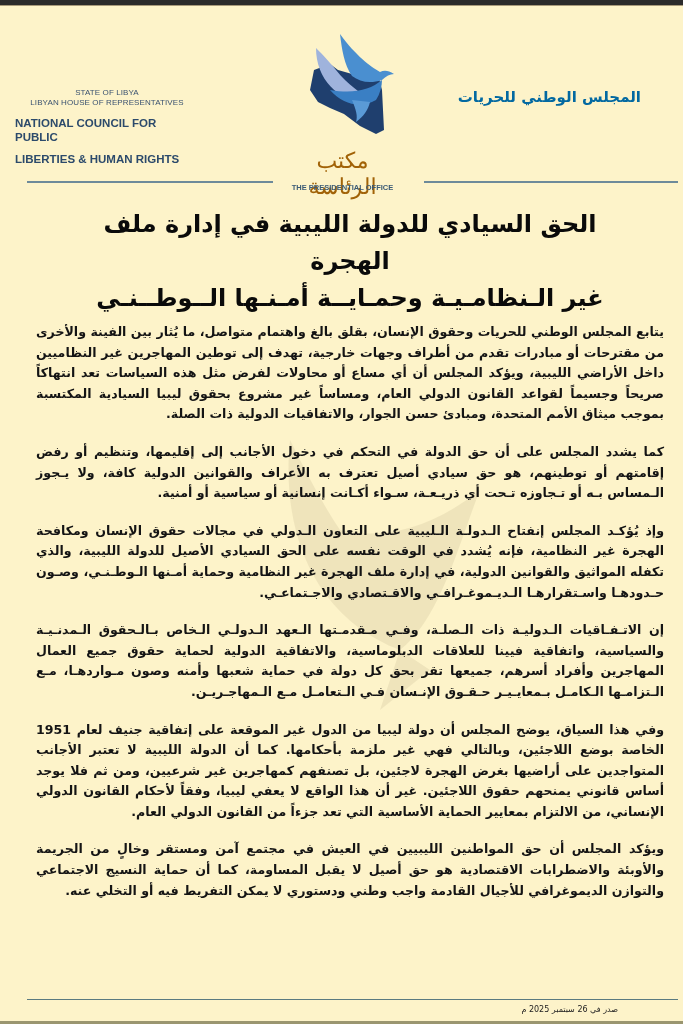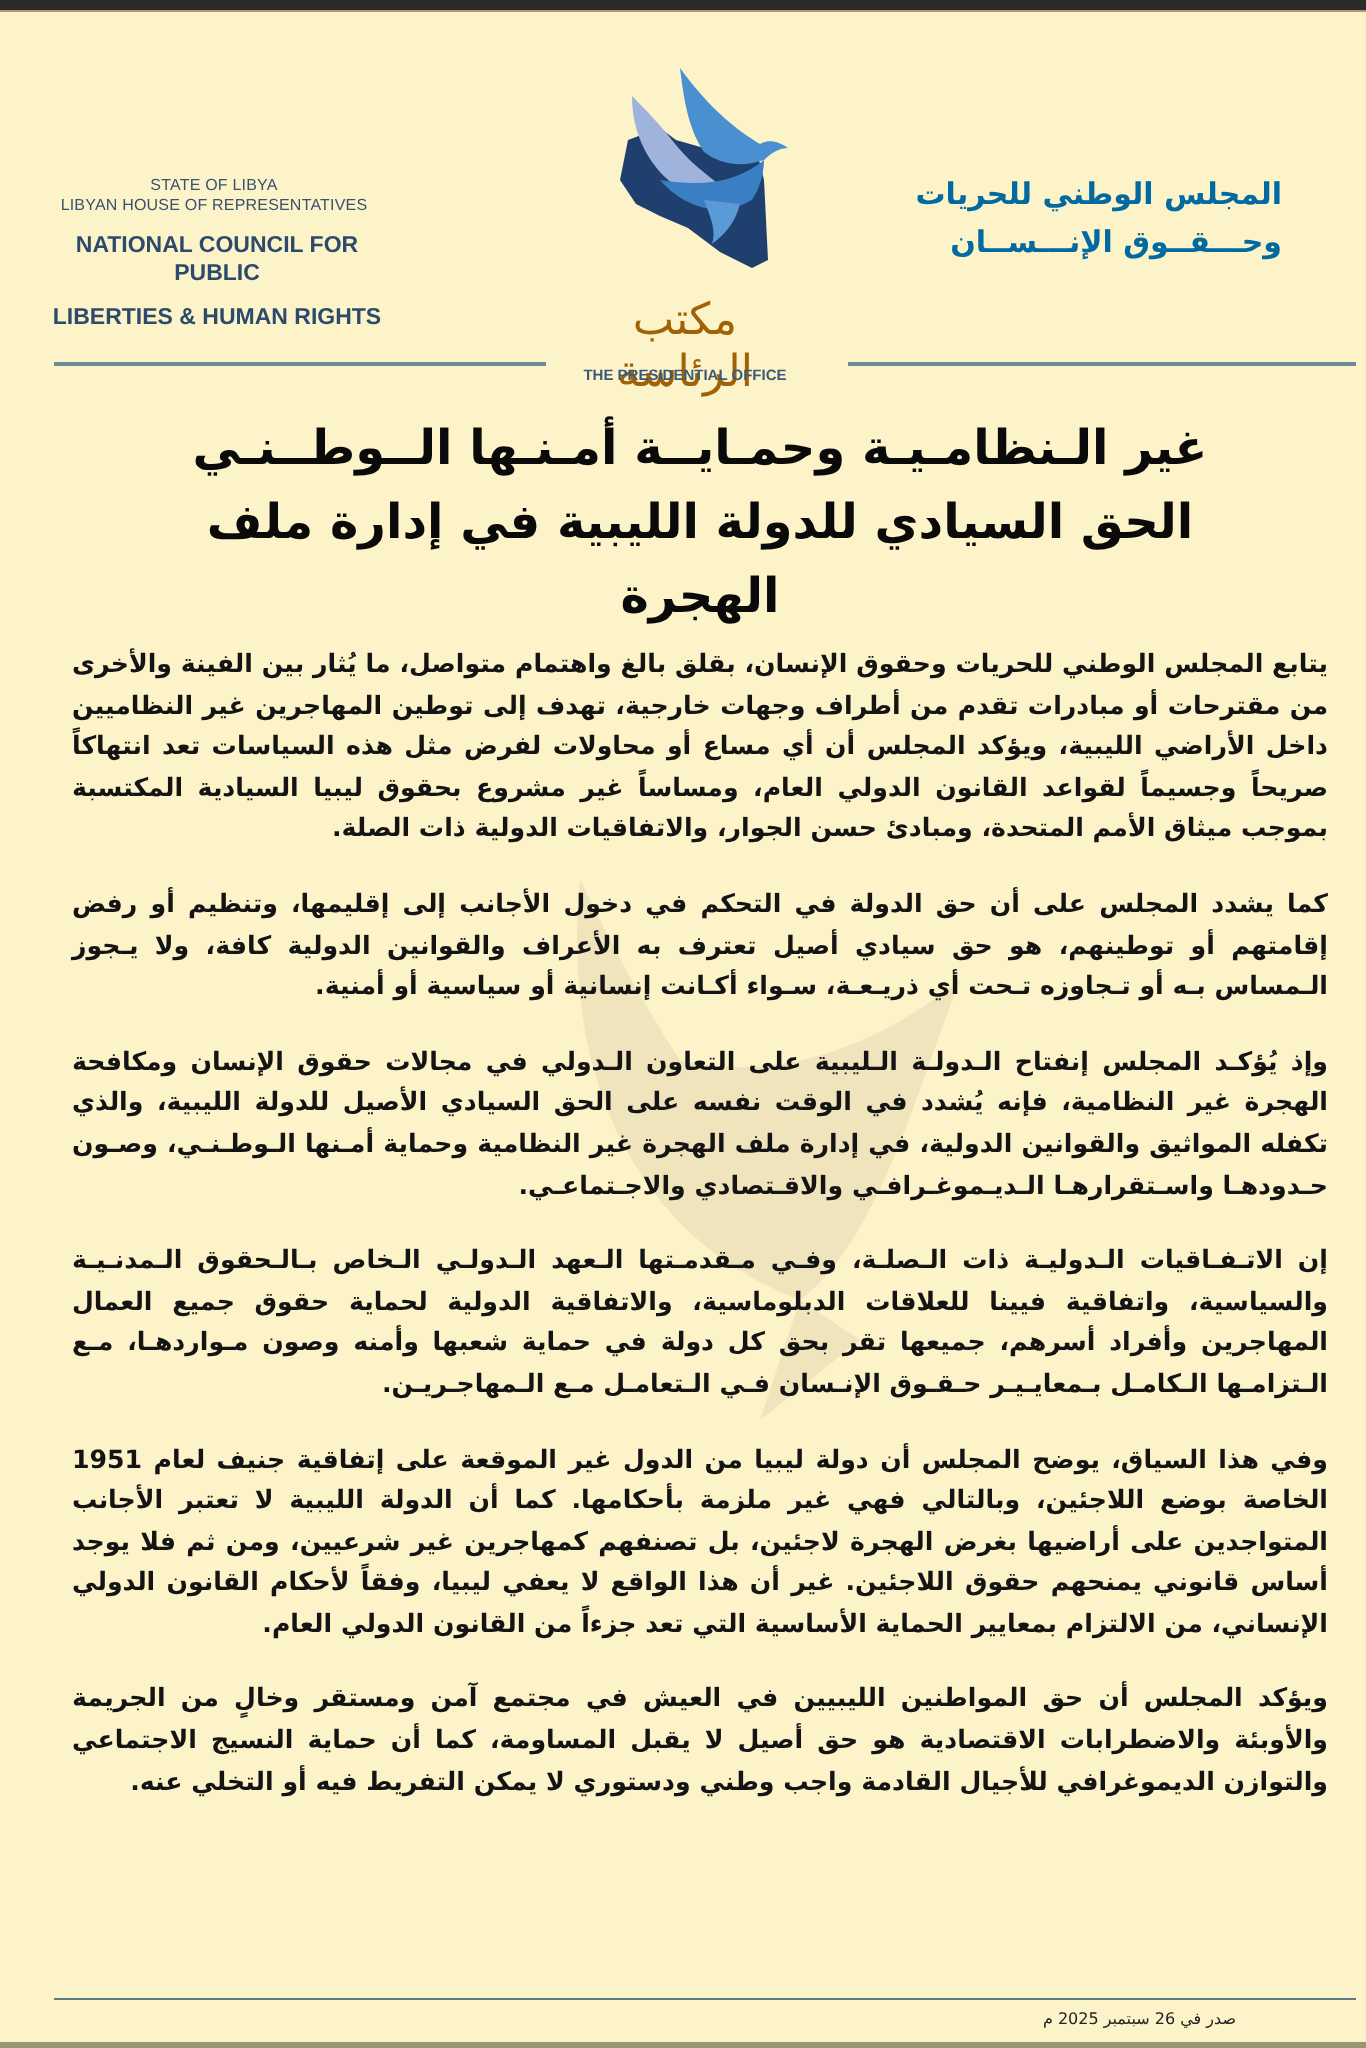--- a/index.html
+++ b/index.html
@@ -25,21 +25,21 @@
     
     .hdr-left {
       position: absolute; left: 12px; top: 88px; width: 190px; text-align: center;
       font-family: "Liberation Sans", sans-serif;
     }
     .hdr-left .small {
       font-size: 8px; color: #3a5270; line-height: 10px; letter-spacing: 0.1px;
     }
     .hdr-left .big {
       font-size: 11.5px; font-weight: bold; color: #2c4a6b; line-height: 14px; margin-top: 8px;
-      text-align: center; padding-left: 3px;
+      text-align: left; padding-left: 3px;
     }
     .hdr-right {
       position: absolute; right: 42px; top: 85px; width: 200px; text-align: right;
       direction: rtl; font-family: "DejaVu Sans", sans-serif;
       font-weight: bold; font-size: 15px; color: #0369a1; line-height: 24px;
     }
     .logo {
       position: absolute; left: 300px; top: 30px; width: 100px; height: 110px;
     }
     .office-ar {
@@ -105,29 +105,28 @@
   <path d="M16 18 C 16 50, 40 74, 70 72 C 62 62, 48 56, 36 40 C 28 30, 20 22, 16 18 Z" fill="#9fb3dc"></path>
   <path d="M40 4 C 42 20, 44 34, 52 46 C 60 52, 70 54, 82 50 C 86 46, 90 44, 94 44 C 88 40, 84 40, 80 42 C 70 36, 56 26, 40 4 Z" fill="#4a8fd0"></path>
   <path d="M30 60 C 44 76, 62 78, 76 70 C 80 64, 82 56, 82 50 C 70 60, 54 64, 30 60 Z" fill="#3a7fc4"></path>
   <path d="M52 70 C 56 80, 58 86, 56 92 C 64 86, 68 80, 70 72 Z" fill="#5a9ad6"></path>
 </svg>
 <div class="office-ar">مكتب الرئاسة</div>
 <div class="office-en">THE PRESIDENTIAL OFFICE</div>
 
 <div class="hdr-right">
   <div>المجلس الوطني للحريات</div>
-  <div>وحـــقــوق الإنـــســان</div>
 </div>
 
 <div class="hline left"></div>
 <div class="hline right"></div>
 
 <div class="title">
+  <div>الحق السيادي للدولة الليبية في إدارة ملف الهجرة</div>
   <div>غير الـنظامـيـة وحمـايــة أمـنـها الــوطــنـي</div>
-  <div>الحق السيادي للدولة الليبية في إدارة ملف الهجرة</div>
 </div>
 
 <div class="body">
   <p class="para">يتابع المجلس الوطني للحريات وحقوق الإنسان، بقلق بالغ واهتمام متواصل، ما يُثار بين الفينة والأخرى من مقترحات أو مبادرات تقدم من أطراف وجهات خارجية، تهدف إلى توطين المهاجرين غير النظاميين داخل الأراضي الليبية، ويؤكد المجلس أن أي مساع أو محاولات لفرض مثل هذه السياسات تعد انتهاكاً صريحاً وجسيماً لقواعد القانون الدولي العام، ومساساً غير مشروع بحقوق ليبيا السيادية المكتسبة بموجب ميثاق الأمم المتحدة، ومبادئ حسن الجوار، والاتفاقيات الدولية ذات الصلة.</p>
   <p class="para">كما يشدد المجلس على أن حق الدولة في التحكم في دخول الأجانب إلى إقليمها، وتنظيم أو رفض إقامتهم أو توطينهم، هو حق سيادي أصيل تعترف به الأعراف والقوانين الدولية كافة، ولا يـجوز الـمساس بـه أو تـجاوزه تـحت أي ذريـعـة، سـواء أكـانت إنسانية أو سياسية أو أمنية.</p>
   <p class="para">وإذ يُؤكـد المجلس إنفتاح الـدولـة الـليبية على التعاون الـدولي في مجالات حقوق الإنسان ومكافحة الهجرة غير النظامية، فإنه يُشدد في الوقت نفسه على الحق السيادي الأصيل للدولة الليبية، والذي تكفله المواثيق والقوانين الدولية، في إدارة ملف الهجرة غير النظامية وحماية أمـنها الـوطـنـي، وصـون حـدودهـا واسـتقرارهـا الـديـموغـرافـي والاقـتصادي والاجـتماعـي.</p>
   <p class="para">إن الاتـفـاقيات الـدوليـة ذات الـصلـة، وفـي مـقدمـتها الـعهد الـدولـي الـخاص بـالـحقوق الـمدنـيـة والسياسية، واتفاقية فيينا للعلاقات الدبلوماسية، والاتفاقية الدولية لحماية حقوق جميع العمال المهاجرين وأفراد أسرهم، جميعها تقر بحق كل دولة في حماية شعبها وأمنه وصون مـواردهـا، مـع الـتزامـها الـكامـل بـمعايـيـر حـقـوق الإنـسان فـي الـتعامـل مـع الـمهاجـريـن.</p>
   <p class="para">وفي هذا السياق، يوضح المجلس أن دولة ليبيا من الدول غير الموقعة على إتفاقية جنيف لعام 1951 الخاصة بوضع اللاجئين، وبالتالي فهي غير ملزمة بأحكامها. كما أن الدولة الليبية لا تعتبر الأجانب المتواجدين على أراضيها بغرض الهجرة لاجئين، بل تصنفهم كمهاجرين غير شرعيين، ومن ثم فلا يوجد أساس قانوني يمنحهم حقوق اللاجئين. غير أن هذا الواقع لا يعفي ليبيا، وفقاً لأحكام القانون الدولي الإنساني، من الالتزام بمعايير الحماية الأساسية التي تعد جزءاً من القانون الدولي العام.</p>
   <p class="para">ويؤكد المجلس أن حق المواطنين الليبيين في العيش في مجتمع آمن ومستقر وخالٍ من الجريمة والأوبئة والاضطرابات الاقتصادية هو حق أصيل لا يقبل المساومة، كما أن حماية النسيج الاجتماعي والتوازن الديموغرافي للأجيال القادمة واجب وطني ودستوري لا يمكن التفريط فيه أو التخلي عنه.</p>
 </div>

